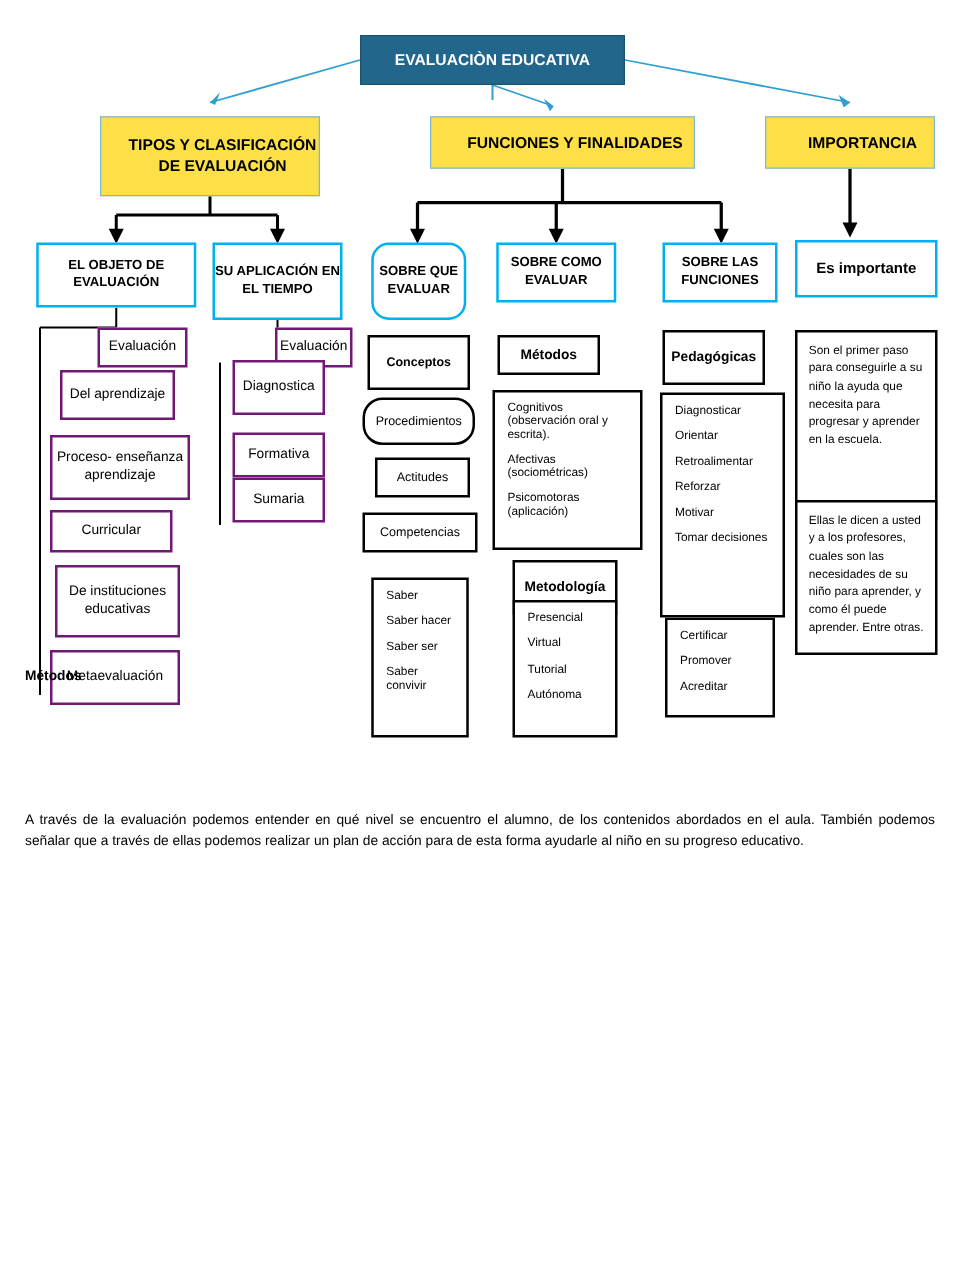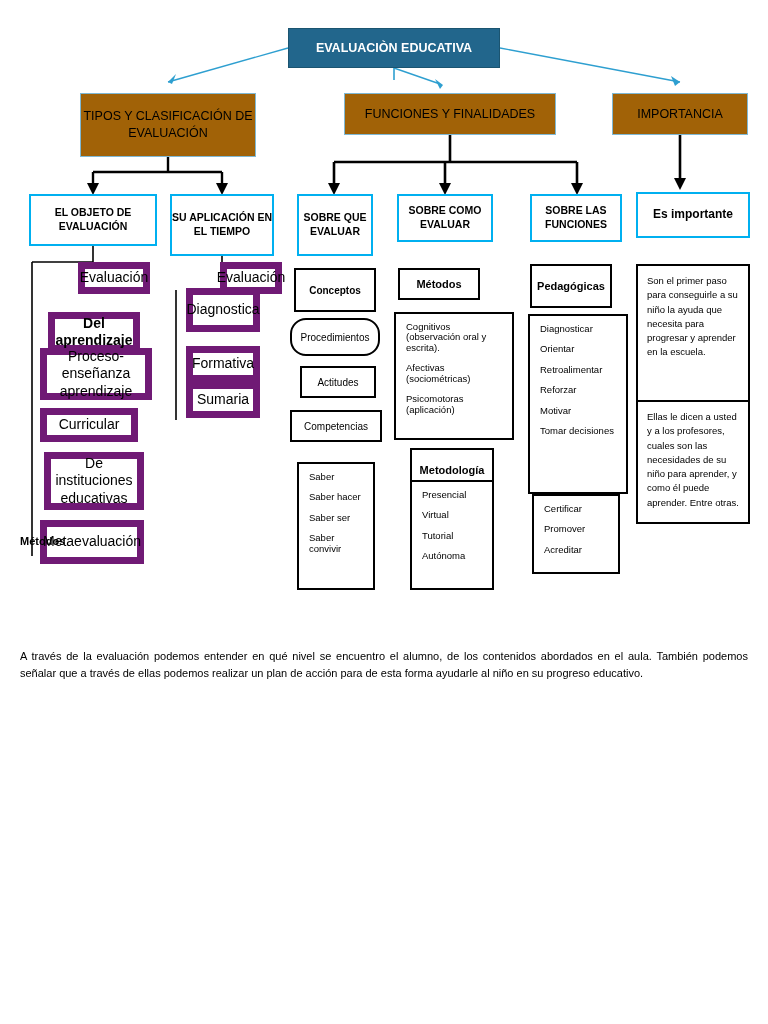--- a/index.html
+++ b/index.html
@@ -13,40 +13,41 @@
   .bold{font-weight:bold;}
 
   
   #title-box{
     left:288px;top:28px;width:212px;height:40px;
     background:#22668c;color:#ffffff;font-weight:bold;font-size:12.5px;
     border:1px solid #1b5470;
   }
   
   .lvl2{
-    background:#a16207;border:1px solid #7fb8d4;color:#000;font-weight:normal;font-size:12.5px;
+    background:#fde047;border:1px solid #7fb8d4;color:#000;font-weight:bold;font-size:12.5px;
     line-height:1.35;
+    padding-left:20px;
   }
   #b-tipos{left:80px;top:93px;width:176px;height:64px;}
   #b-funciones{left:344px;top:93px;width:212px;height:42px;}
   #b-importancia{left:612px;top:93px;width:136px;height:42px;}
 
   
   .lvl3{
     background:#ffffff;border:2px solid #00b0f0;color:#000;font-weight:bold;font-size:10.5px;line-height:1.3;
   }
   #b-objeto{left:29px;top:194px;width:128px;height:52px;}
   #b-aplicacion{left:170px;top:194px;width:104px;height:62px;}
-  #b-sobreque{left:297px;top:194px;width:76px;height:62px;}
+  #b-sobreque{left:297px;top:194px;width:76px;height:62px;border-radius:14px;}
   #b-sobrecomo{left:397px;top:194px;width:96px;height:48px;}
   #b-sobrelas{left:530px;top:194px;width:92px;height:48px;}
   #b-esimportante{left:636px;top:192px;width:114px;height:46px;font-size:12px;}
 
   
-  .tb{background:#ffffff;border:7px solid #701a75;color:#000;font-size:14px;line-height:1.25;}
+  .tb{background:#ffffff;border:2px solid #701a75;color:#000;font-size:11px;line-height:1.25;}
 
   
   .hb{background:#ffffff;border:2px solid #000000;color:#000;font-size:10px;line-height:1.3;}
 
   .left-text{justify-content:flex-start;text-align:left;}
   .list{position:absolute;box-sizing:border-box;background:#fff;border:2px solid #000;font-size:9.5px;line-height:1.1;padding:8px 10px;}
   .list div{margin:0 0 10px 0;}
   .list div:last-child{margin-bottom:0;}
 
   .opinion{position:absolute;left:20px;top:535px;font-size:11px;font-weight:bold;color:#000;}
@@ -105,21 +106,21 @@
   <div class="node lvl2" id="b-importancia">IMPORTANCIA</div>
 
   <div class="node lvl3" id="b-objeto">EL OBJETO DE EVALUACIÓN</div>
   <div class="node lvl3" id="b-aplicacion">SU APLICACIÓN EN EL TIEMPO</div>
   <div class="node lvl3" id="b-sobreque">SOBRE QUE EVALUAR</div>
   <div class="node lvl3" id="b-sobrecomo">SOBRE COMO EVALUAR</div>
   <div class="node lvl3" id="b-sobrelas">SOBRE LAS FUNCIONES</div>
   <div class="node lvl3" id="b-esimportante">Es importante</div>
 
   <div class="node tb" style="left:78px;top:262px;width:72px;height:32px;">Evaluación</div>
-  <div class="node tb" style="left:48px;top:312px;width:92px;height:40px;font-weight:bold;">Del aprendizaje</div>
+  <div class="node tb" style="left:48px;top:296px;width:92px;height:40px;">Del aprendizaje</div>
   <div class="node tb" style="left:40px;top:408px;width:98px;height:34px;">Curricular</div>
   <div class="node tb" style="left:40px;top:348px;width:112px;height:52px;">Proceso- enseñanza aprendizaje</div>
   <div class="node tb" style="left:40px;top:520px;width:104px;height:44px;">Metaevaluación</div>
   <div class="node tb" style="left:44px;top:452px;width:100px;height:58px;">De instituciones educativas</div>
 
   <div class="node tb" style="left:220px;top:262px;width:62px;height:32px;">Evaluación</div>
   <div class="node tb" style="left:186px;top:288px;width:74px;height:44px;">Diagnostica</div>
   <div class="node tb" style="left:186px;top:346px;width:74px;height:36px;">Formativa</div>
   <div class="node tb" style="left:186px;top:382px;width:74px;height:36px;">Sumaria</div>
 

